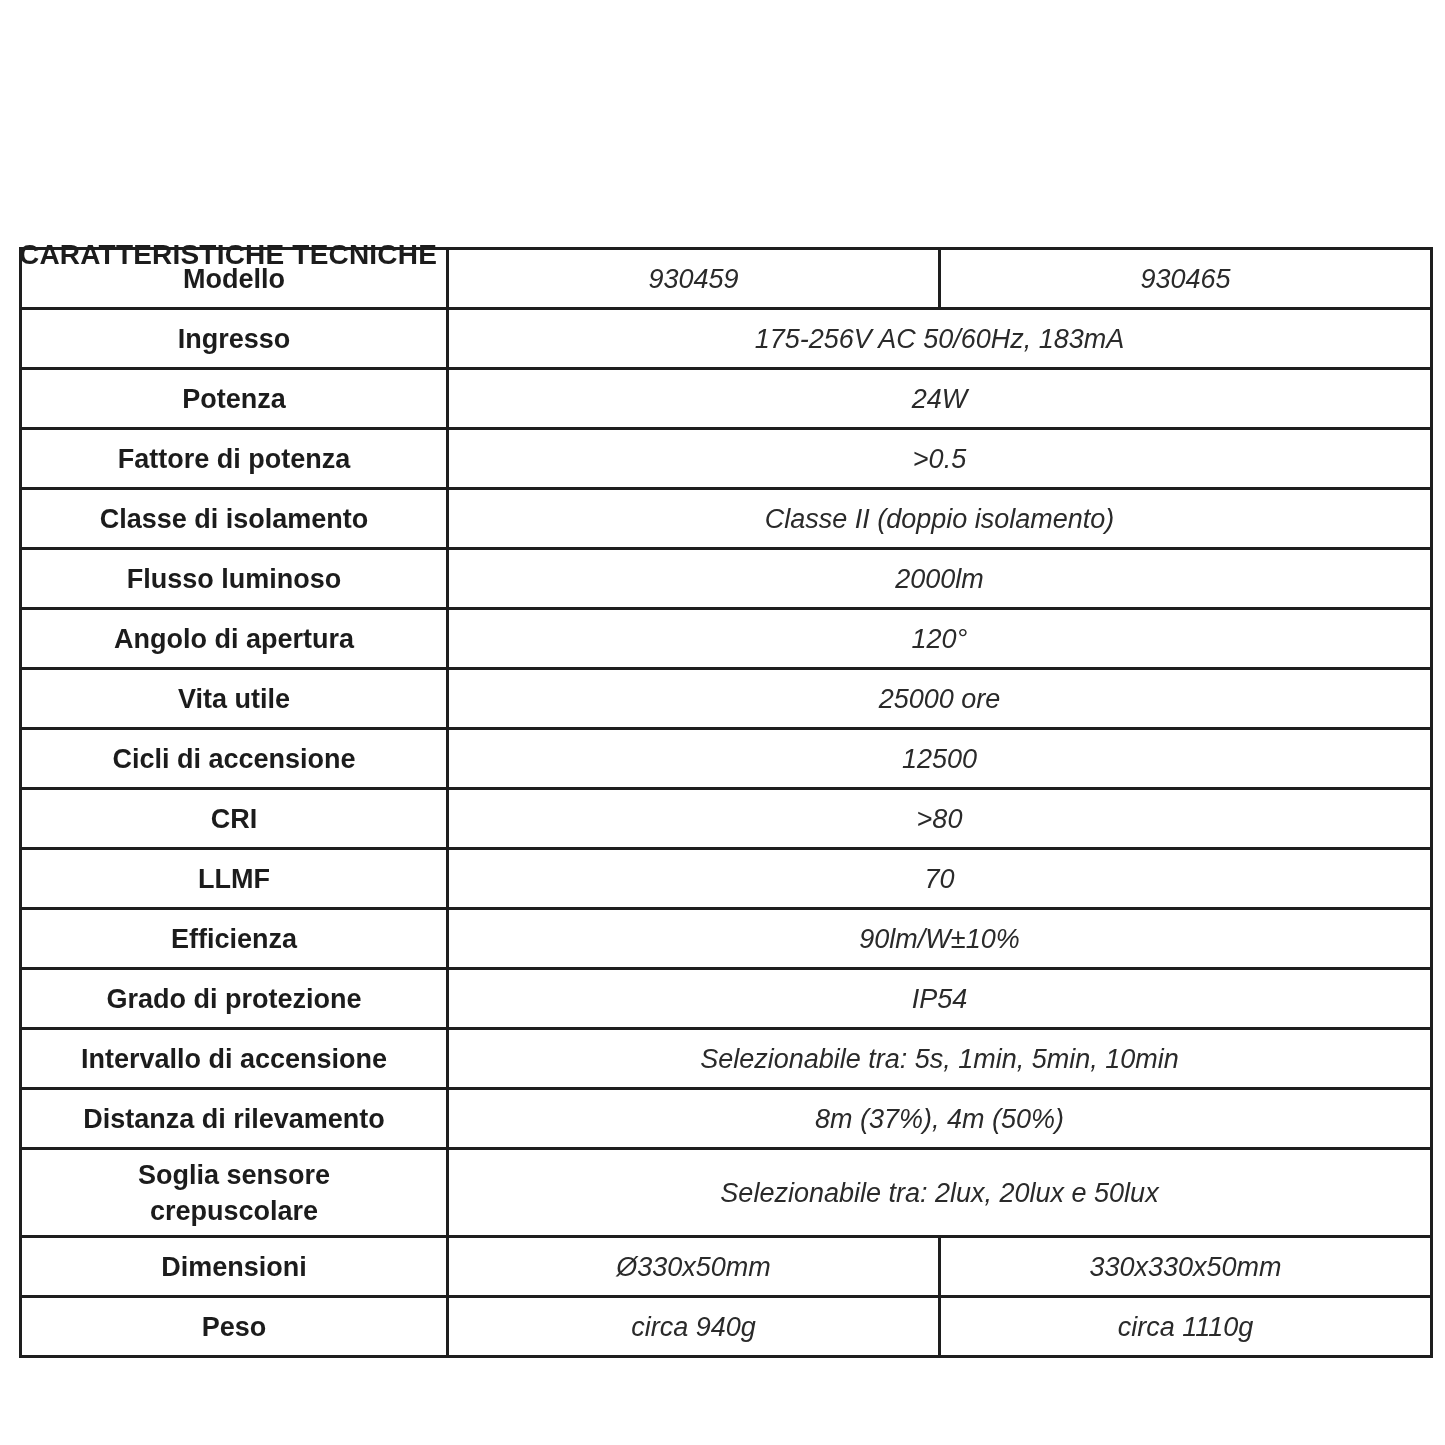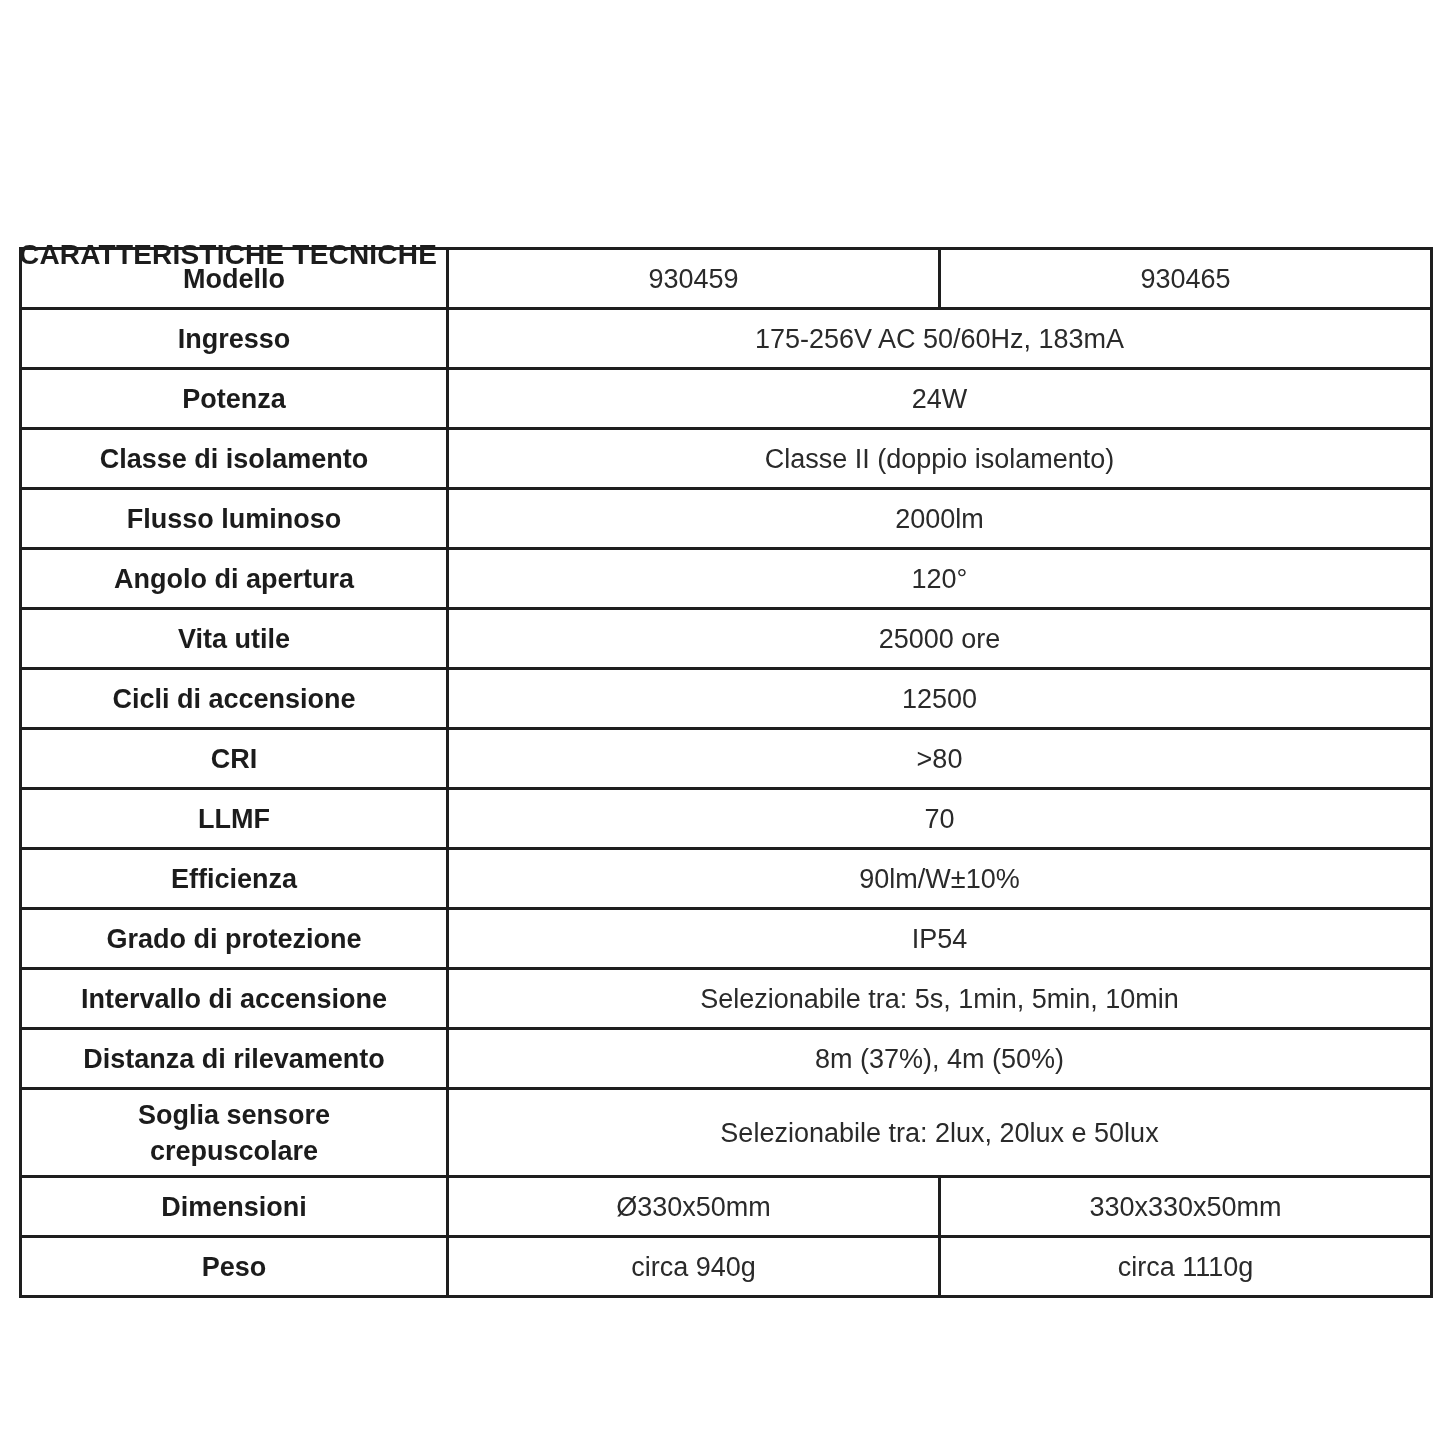--- a/index.html
+++ b/index.html
@@ -1,21 +1,21 @@
 <!DOCTYPE html>
 <html><head>
 <meta charset="utf-8">
 <style>
   html, body { margin: 0; padding: 0; background: #ffffff; }
   body { width: 1445px; height: 1445px; position: relative; overflow: hidden; font-family: "Liberation Sans", sans-serif; color: #1a1a1a; }
   .title { position: absolute; left: 19px; top: 203px; font-size: 28px; font-weight: bold; letter-spacing: 0.2px; color: #1c1c1c; margin-top: 36px; }
   table.spec { position: absolute; left: 19px; top: 247px; width: 1411px; border-collapse: collapse; table-layout: fixed; }
   table.spec td { border: 3px solid #1e1e1e; text-align: center; vertical-align: middle; font-size: 27px; padding: 0 6px; line-height: 36px; }
   td.label { font-weight: bold; width: 420px; color: #1c1c1c; }
-  td.val { color: #2a2a2a; }
+  td.val { color: #2a2a2a; font-style: italic; }
   tr.r { height: 60px; }
   tr.r2 { height: 88px; padding-left: 12px; }
 </style>
 </head>
 <body>
 
 <div class="title">CARATTERISTICHE TECNICHE</div>
 
 <table class="spec">
   <colgroup>
@@ -29,20 +29,24 @@
       <td class="val">930459</td>
       <td class="val">930465</td>
     </tr>
     <tr class="r">
       <td class="label">Ingresso</td>
       <td class="val" colspan="2">175-256V AC 50/60Hz, 183mA</td>
     </tr>
     <tr class="r">
       <td class="label">Potenza</td>
       <td class="val" colspan="2">24W</td>
+    </tr>
+    <tr class="r">
+      <td class="label">Fattore di potenza</td>
+      <td class="val" colspan="2">&gt;0.5</td>
     </tr>
     <tr class="r">
       <td class="label">Classe di isolamento</td>
       <td class="val" colspan="2">Classe II (doppio isolamento)</td>
     </tr>
     <tr class="r">
       <td class="label">Flusso luminoso</td>
       <td class="val" colspan="2">2000lm</td>
     </tr>
     <tr class="r">

